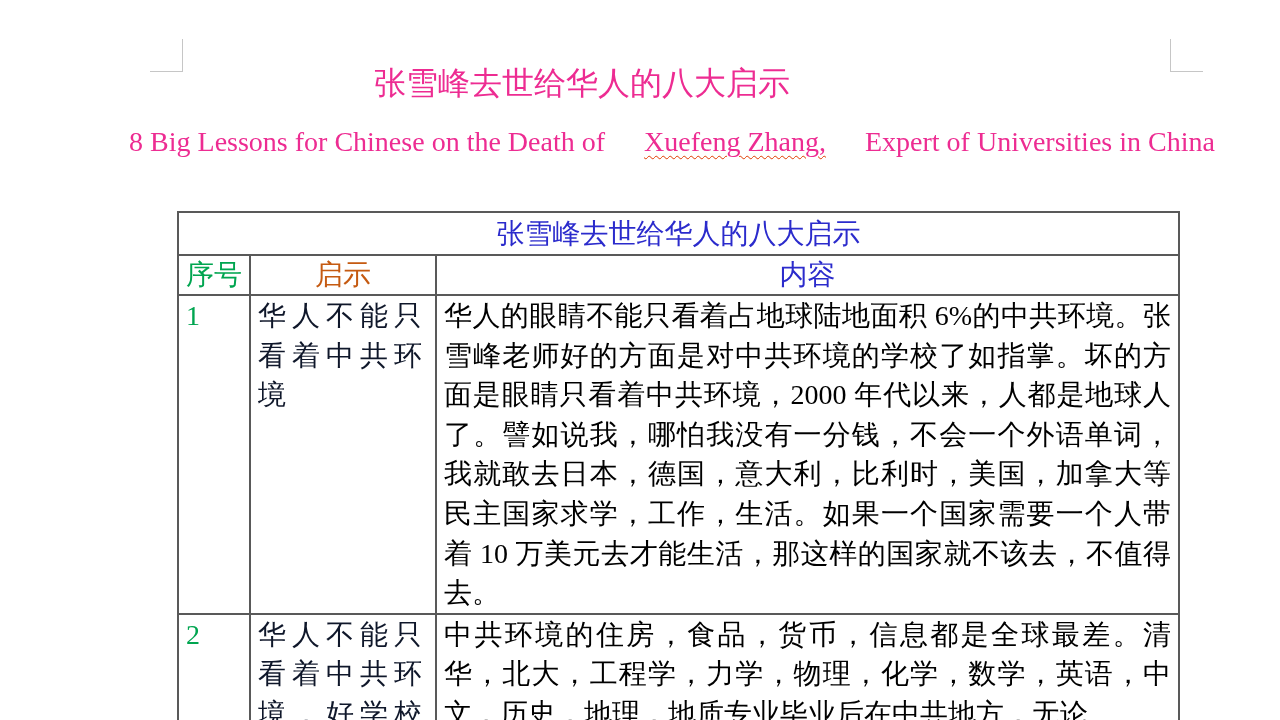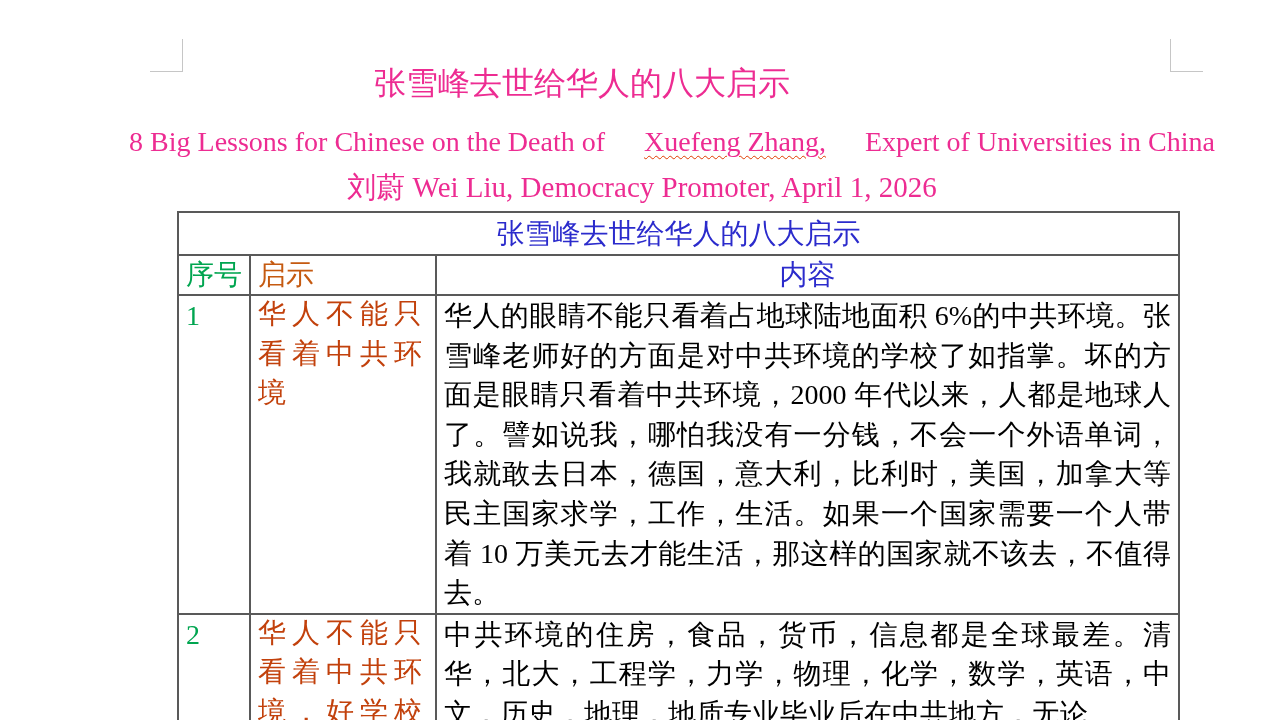--- a/index.html
+++ b/index.html
@@ -58,57 +58,56 @@
     text-align: center; vertical-align: middle;
     color: #2b2bcc;
     font-family: "Liberation Sans", "DejaVu Sans", sans-serif;
   }
   tr.header-row td {
     height: 37px;
     vertical-align: middle;
     font-family: Liberation Serif, serif;
   }
   .hdr-index  { color: #00a550; text-align: left; }
-  .hdr-lesson { color: #c55a11; text-align: left; }
+  .hdr-lesson { color: #c55a11; text-align: center; }
   .hdr-content{ color: #2b2bcc; text-align: center; border-radius: 18px; }
 
   tr.data-row td { vertical-align: top; line-height: 39.6px; }
   tr.row-1 { height: 317px; }
   tr.row-2 { height: 124px; }
 
   .cell-index {
     color: #00a550;
     padding-left: 5px;
     font-family: "Liberation Serif", "DejaVu Serif", serif;
   }
   .cell-lesson {
-    color: #c2410c;
+    color: #0f172a;
     text-align: justify;
     letter-spacing: 6px;
-    font-family: Liberation Mono, monospace;
+    font-family: Liberation Sans, sans-serif;
     border-radius: 7px;
   }
   .cell-content {
     color: #000000;
     text-align: justify;
   }
 </style>
 </head>
 <body>
 
 <div class="page">
 
   <div class="crop crop-tl"></div>
   <div class="crop crop-tr"></div>
 
   <h1 class="doc-title">张雪峰去世给华人的八大启示</h1>
 
   <div class="doc-subtitle"><span>8 Big Lessons for Chinese on the Death of </span><span class="misspelled">Xuefeng Zhang,</span><span> Expert of Universities in China</span></div>
 
-  <div class="doc-byline">刘蔚 Wei Liu, Democracy Promoter, April 1, 2026</div>
 
   <table class="lessons">
     <colgroup>
       <col style="width:72px">
       <col style="width:186px">
       <col style="width:743px">
     </colgroup>
     <tbody>
       <tr class="caption-row">
         <td colspan="3">张雪峰去世给华人的八大启示</td>

